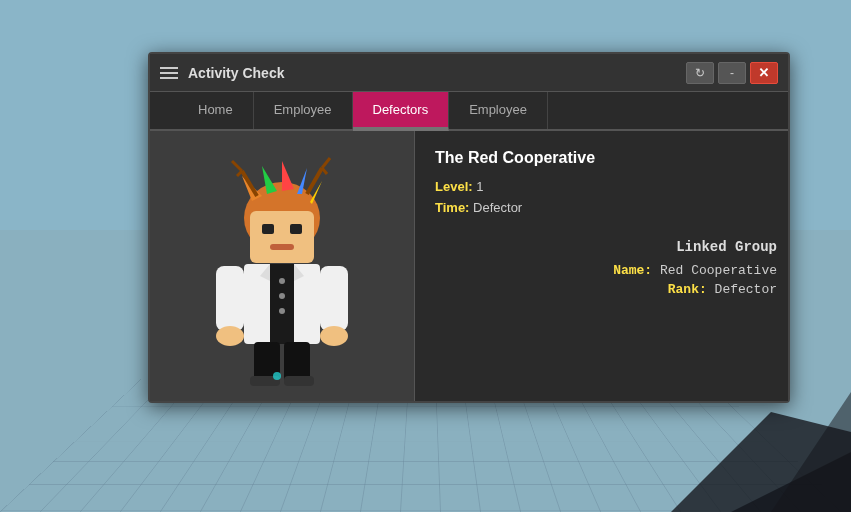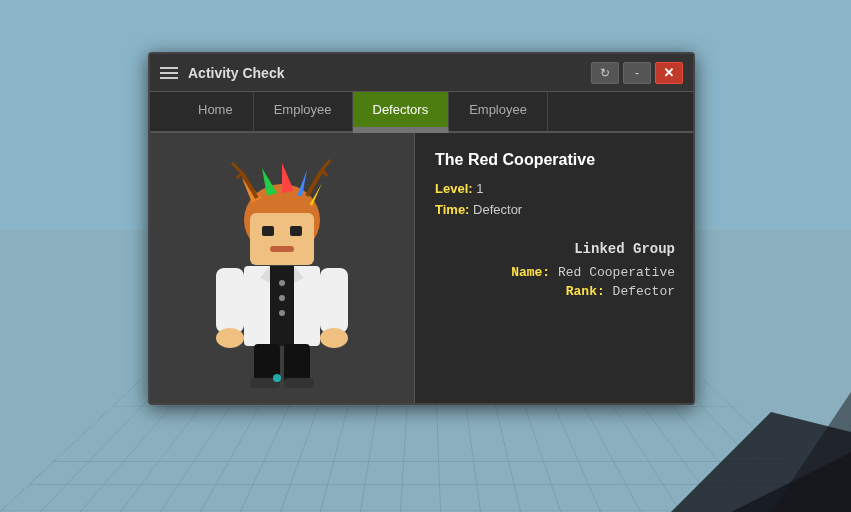--- a/index.html
+++ b/index.html
@@ -41,21 +41,21 @@
       width: 100%;
       height: 45%;
       background: #8ab5c8;
     }
 
     
     .dialog {
       position: absolute;
       top: 52px;
       left: 148px;
-      width: 547px;
+      width: 642px;
       background: #2a2a2a;
       border: 2px solid #444;
       border-radius: 4px;
       box-shadow: 0 4px 20px rgba(0,0,0,0.6);
     }
 
     
     .title-bar {
       display: flex;
       align-items: center;
@@ -131,23 +131,23 @@
 
     .tab {
       padding: 10px 20px;
       color: #aaa;
       font-size: 13px;
       cursor: pointer;
       border-right: 1px solid #444;
     }
 
     .tab.active {
-      background: #4d7c0f;
+      background: #be185d;
       color: #fff;
-      border-bottom: 6px solid #737373;
+      border-bottom: 4px solid #737373;
       margin-bottom: -2px;
     }
 
     
     .content {
       display: flex;
       padding: 0;
       min-height: 270px;
       background: #2a2a2a;
     }
@@ -167,21 +167,21 @@
 
     .avatar-img {
       width: 200px;
       height: 240px;
       position: relative;
     }
 
     
     .info-panel {
       flex: 1;
-      padding: 18px 18px 18px 20px;
+      padding: 18px 11px 18px 20px;
       color: #ddd;
       border-radius: 30px;
     }
 
     .player-name {
       font-size: 16px;
       font-weight: bold;
       color: #fff;
       margin-bottom: 12px;
     }

